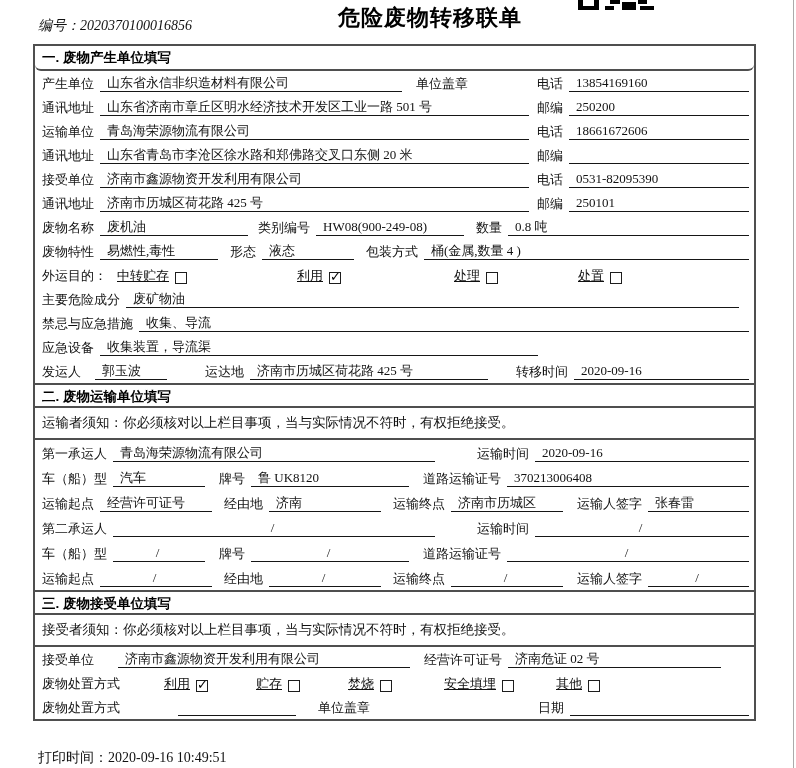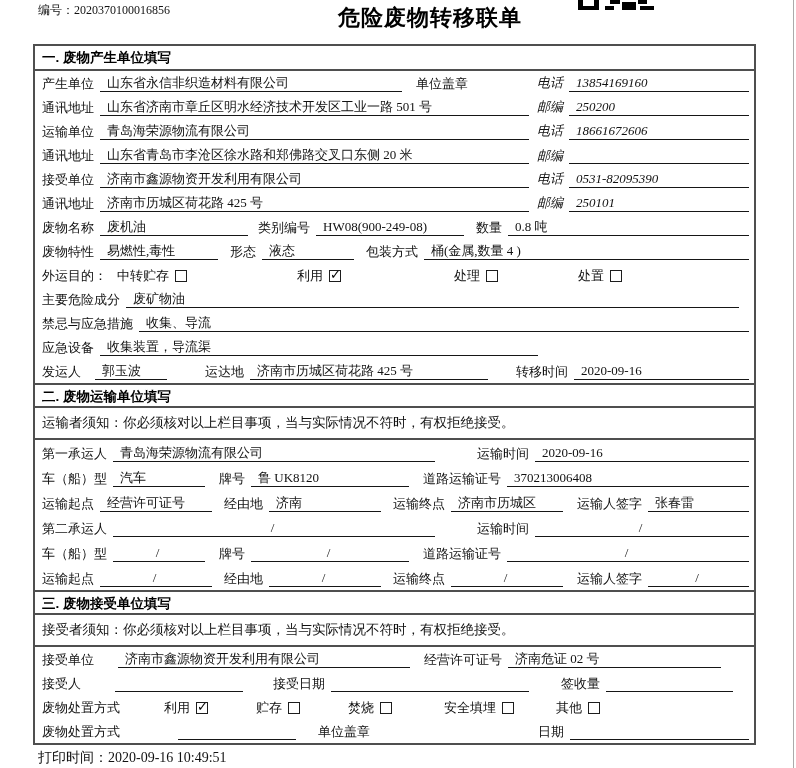--- a/index.html
+++ b/index.html
@@ -8,21 +8,21 @@
     position:relative; width:796px; height:768px; background:#fff;
     font-family:"Liberation Serif","DejaVu Serif",serif;
     color:#111; overflow:hidden;
   }
   .right-edge {
     position:absolute; top:0; right:2px; width:1px; height:768px;
     background:#ababab;
   }
   
   .serial {
-    position:absolute; left:38px; top:2px; font-size:12px; white-space:nowrap;
+    position:absolute; left:38px; top:17px; font-size:14px; white-space:nowrap;font-style:italic;
   }
   .form-title {
     position:absolute; left:64px; top:3px; width:732px; text-align:center;
     font-family:"Liberation Sans","DejaVu Sans",sans-serif;
     font-weight:bold; font-size:22px; letter-spacing:1px; color:#000;
   }
   .qr-frag { position:absolute; left:578px; top:0; width:76px; height:10px; }
   .qr-frag div { position:absolute; background:#000; }
   .qr-a { left:0; top:0; width:21px; height:10px; background:transparent !important;
           border-left:5px solid #000; border-right:5px solid #000; border-bottom:4px solid #000; }
@@ -35,42 +35,42 @@
   .form-table {
     position:absolute; left:33px; top:44px; width:723px;
     border:2px solid #4f4f4f; background:#fff;
   }
   .sec-header {
     height:25px; line-height:23px; padding-left:7px;
     font-family:"Liberation Sans","DejaVu Sans",sans-serif;
     font-weight:bold; font-size:13.5px; color:#000;
   }
   .sec-header.mid { border-top:2px solid #4f4f4f; border-bottom:2px solid #4f4f4f; }
-  .sec-header.first { border-bottom:2px solid #4f4f4f; }
+  .sec-header.first { border-bottom:2px solid #4f4f4f;border-radius:6px; }
   .notice-row {
     height:32px; line-height:30px; padding-left:7px; font-size:13.5px;
     border-bottom:2px solid #4f4f4f; white-space:nowrap;
   }
   .row {
     display:flex; align-items:flex-end; height:24px;
     padding:0 5px 3px 7px; font-size:13px; line-height:16px; white-space:nowrap;
   }
   .row2 { height:25px; }
   .lbl { margin-right:6px; flex:none; }
   .u {
     border-bottom:1px solid #161616; padding:0 3px 0 7px;
     overflow:hidden; flex:none; min-height:16px;
   }
   .fill { flex:1 1 auto; }
   .ctr { text-align:center; padding-left:0; }
-  .rc { width:212px; display:flex; align-items:flex-start; margin-left:auto; flex:none;font-style:italic; }
+  .rc { width:212px; display:flex; align-items:flex-end; margin-left:auto; flex:none; }
   .gap8  { margin-right:8px; }
   .seal  { margin-left:14px; }
   
-  .opt { display:inline-flex; align-items:center; flex:none; }
+  .opt { display:inline-flex; align-items:flex-end; flex:none;text-decoration:underline; }
   .cb {
     display:inline-block; width:12px; height:12px; border:1.5px solid #1d1d1d;
     margin-left:6px; position:relative; flex:none; background:#fff;
   }
   .cb .mark {
     position:absolute; left:0px; top:-4px; font-size:13px; font-weight:bold;
     font-family:"DejaVu Sans",sans-serif; color:#000;
   }
   
   .print-line { position:absolute; left:38px; top:749px; font-size:14px; white-space:nowrap; }
@@ -281,28 +281,20 @@
     <div class="sec-header mid">三. 废物接受单位填写</div>
     <div class="notice-row">接受者须知：你必须核对以上栏目事项，当与实际情况不符时，有权拒绝接受。</div>
 
     <div class="row">
       <span class="lbl">接受单位</span>
       <span class="u" style="width:292px;margin-left:18px">济南市鑫源物资开发利用有限公司</span>
       <span class="lbl" style="margin-left:14px">经营许可证号</span>
       <span class="u fill" style="margin-right:28px">济南危证 02 号</span>
     </div>
 
-    <div class="row">
-      <span class="lbl">接受人</span>
-      <span class="u" style="width:128px;margin-left:28px"></span>
-      <span class="lbl" style="margin-left:30px">接受日期</span>
-      <span class="u" style="width:198px"></span>
-      <span class="lbl" style="margin-left:32px">签收量</span>
-      <span class="u fill" style="margin-right:16px"></span>
-    </div>
 
     <div class="row">
       <span class="lbl">废物处置方式</span>
       <span class="opt" style="margin-left:38px">
           <span>利用</span>
           <span class="cb">
             <span class="mark">✓</span>
           </span>
         </span>
       <span class="opt" style="margin-left:48px">

